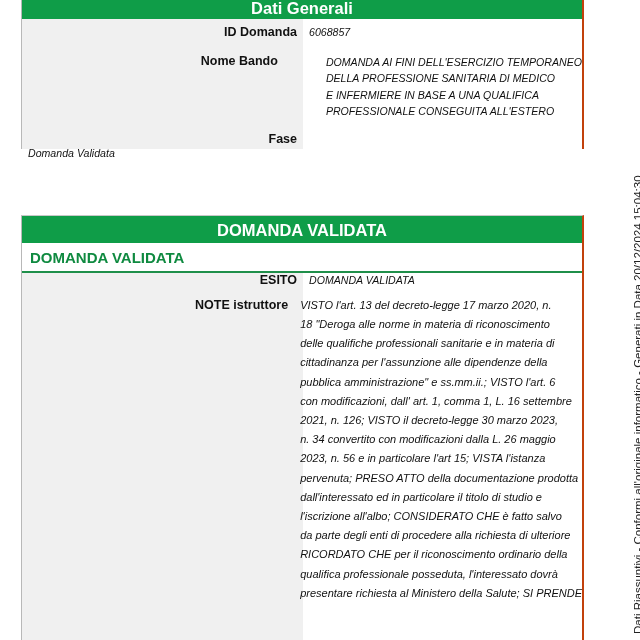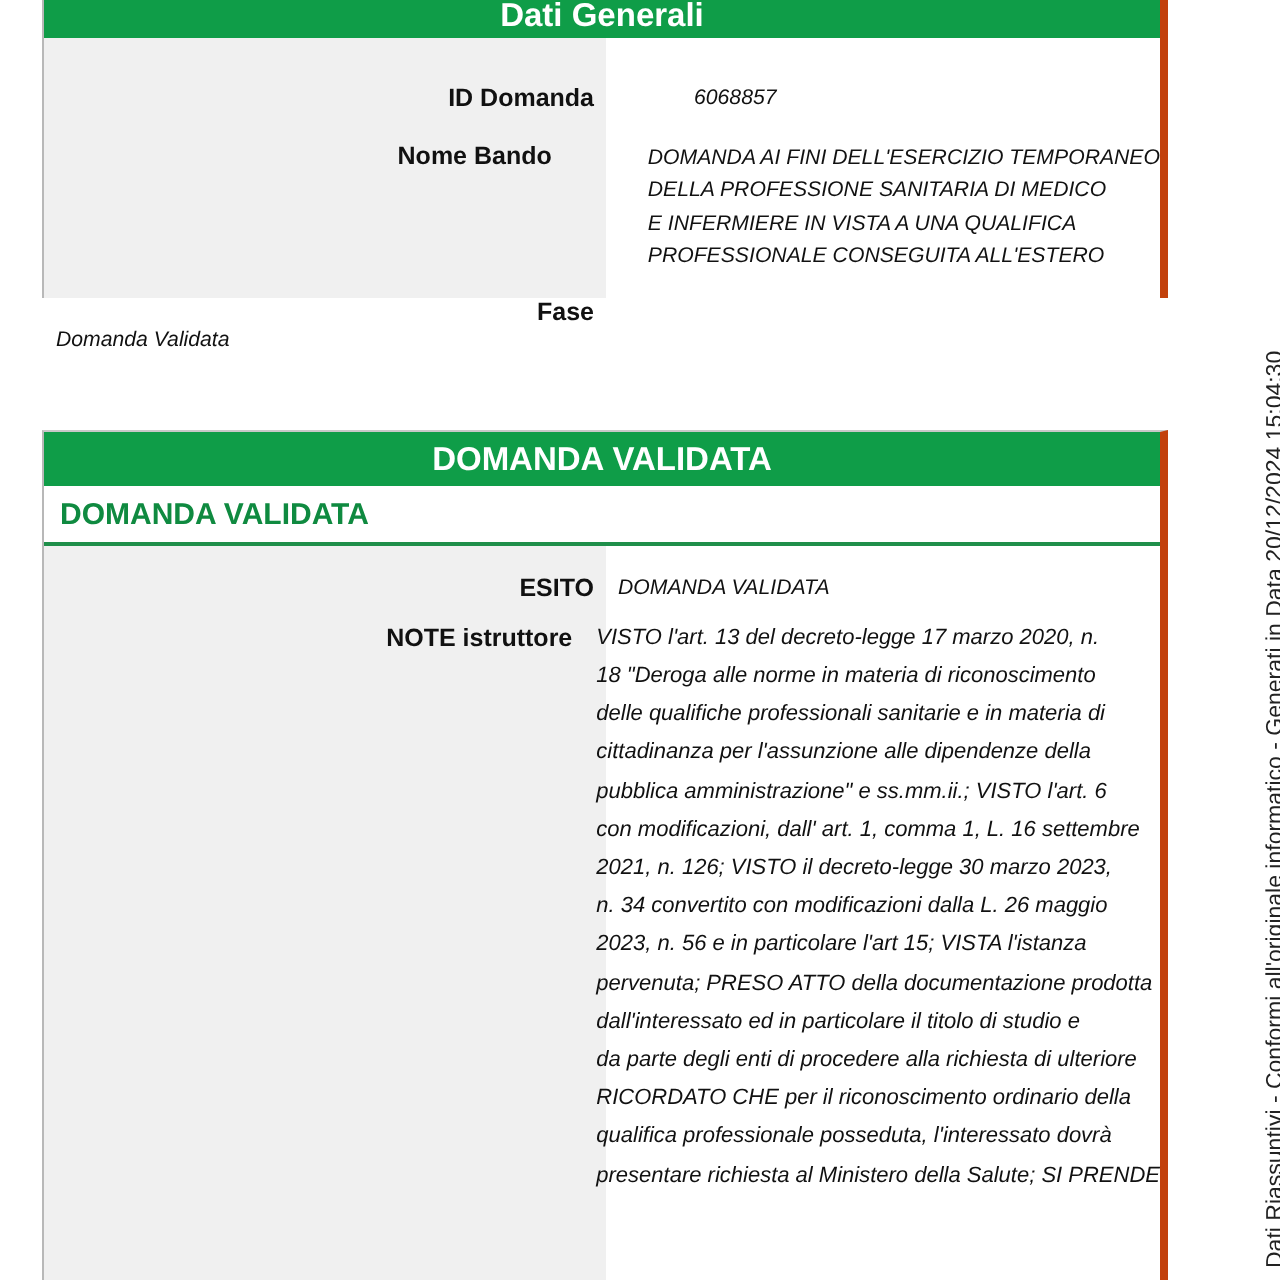--- a/index.html
+++ b/index.html
@@ -4,21 +4,21 @@
   <style>
     html, body { margin: 0; padding: 0; }
     body {
       width: 640px; height: 640px; overflow: hidden;
       background: #ffffff; position: relative;
       font-family: "Liberation Sans", sans-serif;
       color: #111;
     }
     .card {
       position: absolute; left: 21px; width: 563px;
-      border-left: 1px solid #b8b8b8; border-right: 4px solid #c2410c;
+      border-left: 1px solid #b8b8b8; border-right: 2px solid #c2410c;
       box-sizing: border-box;
     }
     #card-general { top: 0; height: 149px; }
     #card-validata { top: 215px; height: 440px; border-top: 1px solid #c8c8c8; }
     .green-header {
       background: #0f9d48; color: #fff; font-weight: bold;
       text-align: center; font-size: 16.5px;
     }
     #card-general .green-header { height: 19px; line-height: 17px; }
     #card-validata .green-header { height: 27px; line-height: 28px; }
@@ -41,29 +41,29 @@
       width: 281px; box-sizing: border-box; text-align: right;
       padding-right: 6px; font-weight: bold; font-size: 12.5px;
       color: #111;
     }
     .val {
       flex: 1; padding-left: 6px; font-style: italic; font-size: 10.6px;
       color: #111;
     }
     .line { display: block; white-space: nowrap; }
     #card-general .rows { height: 130px; }
-    #card-general .row-id { padding-top: 23px; height: 20px; line-height: 14px; gap: 38px; }
+    #card-general .row-id { padding-top: 6px; height: 20px; line-height: 14px; }
     #card-general .row-id .val { line-height: 14px; }
     #card-general .row-bando { padding-top: 9px; }
     #card-general .row-bando .lbl { line-height: 14px; }
     #card-general .row-bando .val .line { line-height: 16.4px; margin-left: 36px; }
     #card-general .row-fase { padding-top: 12px; flex-direction: column; }
     #card-general .row-fase .lbl, #card-general .row-fase .val { line-height: 14px; }
     #card-validata .rows { height: 400px; }
-    #card-validata .row-esito { padding-top: 14px; height: 18px; line-height: 14px; }
+    #card-validata .row-esito { padding-top: 0; height: 18px; line-height: 14px; }
     #card-validata .row-note { padding-top: 7px; }
     #card-validata .row-note .lbl { line-height: 14px; }
     #card-validata .row-note .val .line { line-height: 19.2px; font-size: 11px; }
     #card-validata .row-note .val .line:first-child { line-height: 14px; margin-bottom: 3px; }
     .side-stamp {
       position: absolute; left: 631px; top: 640px; transform-origin: 0 0;
       transform: rotate(-90deg);
       white-space: nowrap; font-size: 11.5px; color: #222;
       line-height: 14px; padding-left: 6px;
     }
@@ -78,21 +78,21 @@
       <div class="lbl">ID Domanda</div>
       <div class="val">
         <span class="line">6068857</span>
       </div>
     </div>
     <div class="row row-bando">
       <div class="lbl">Nome Bando</div>
       <div class="val">
         <span class="line">DOMANDA AI FINI DELL'ESERCIZIO TEMPORANEO</span>
         <span class="line">DELLA PROFESSIONE SANITARIA DI MEDICO</span>
-        <span class="line">E INFERMIERE IN VISTA A UNA QUALIFICA</span>
+        <span class="line">E INFERMIERE IN BASE A UNA QUALIFICA</span>
         <span class="line">PROFESSIONALE CONSEGUITA ALL'ESTERO</span>
       </div>
     </div>
     <div class="row row-fase">
       <div class="lbl">Fase</div>
       <div class="val">
         <span class="line">Domanda Validata</span>
       </div>
     </div>
   </div>
@@ -115,20 +115,21 @@
         <span class="line">18 "Deroga alle norme in materia di riconoscimento</span>
         <span class="line">delle qualifiche professionali sanitarie e in materia di</span>
         <span class="line">cittadinanza per l'assunzione alle dipendenze della</span>
         <span class="line">pubblica amministrazione" e ss.mm.ii.; VISTO l'art. 6</span>
         <span class="line">con modificazioni, dall' art. 1, comma 1, L. 16 settembre</span>
         <span class="line">2021, n. 126; VISTO il decreto-legge 30 marzo 2023,</span>
         <span class="line">n. 34 convertito con modificazioni dalla L. 26 maggio</span>
         <span class="line">2023, n. 56 e in particolare l'art 15; VISTA l'istanza</span>
         <span class="line">pervenuta; PRESO ATTO della documentazione prodotta</span>
         <span class="line">dall'interessato ed in particolare il titolo di studio e</span>
+        <span class="line">l'iscrizione all'albo; CONSIDERATO CHE è fatto salvo</span>
         <span class="line">da parte degli enti di procedere alla richiesta di ulteriore</span>
         <span class="line">RICORDATO CHE per il riconoscimento ordinario della</span>
         <span class="line">qualifica professionale posseduta, l'interessato dovrà</span>
         <span class="line">presentare richiesta al Ministero della Salute; SI PRENDE</span>
 
       </div>
     </div>
   </div>
 </div>
 

